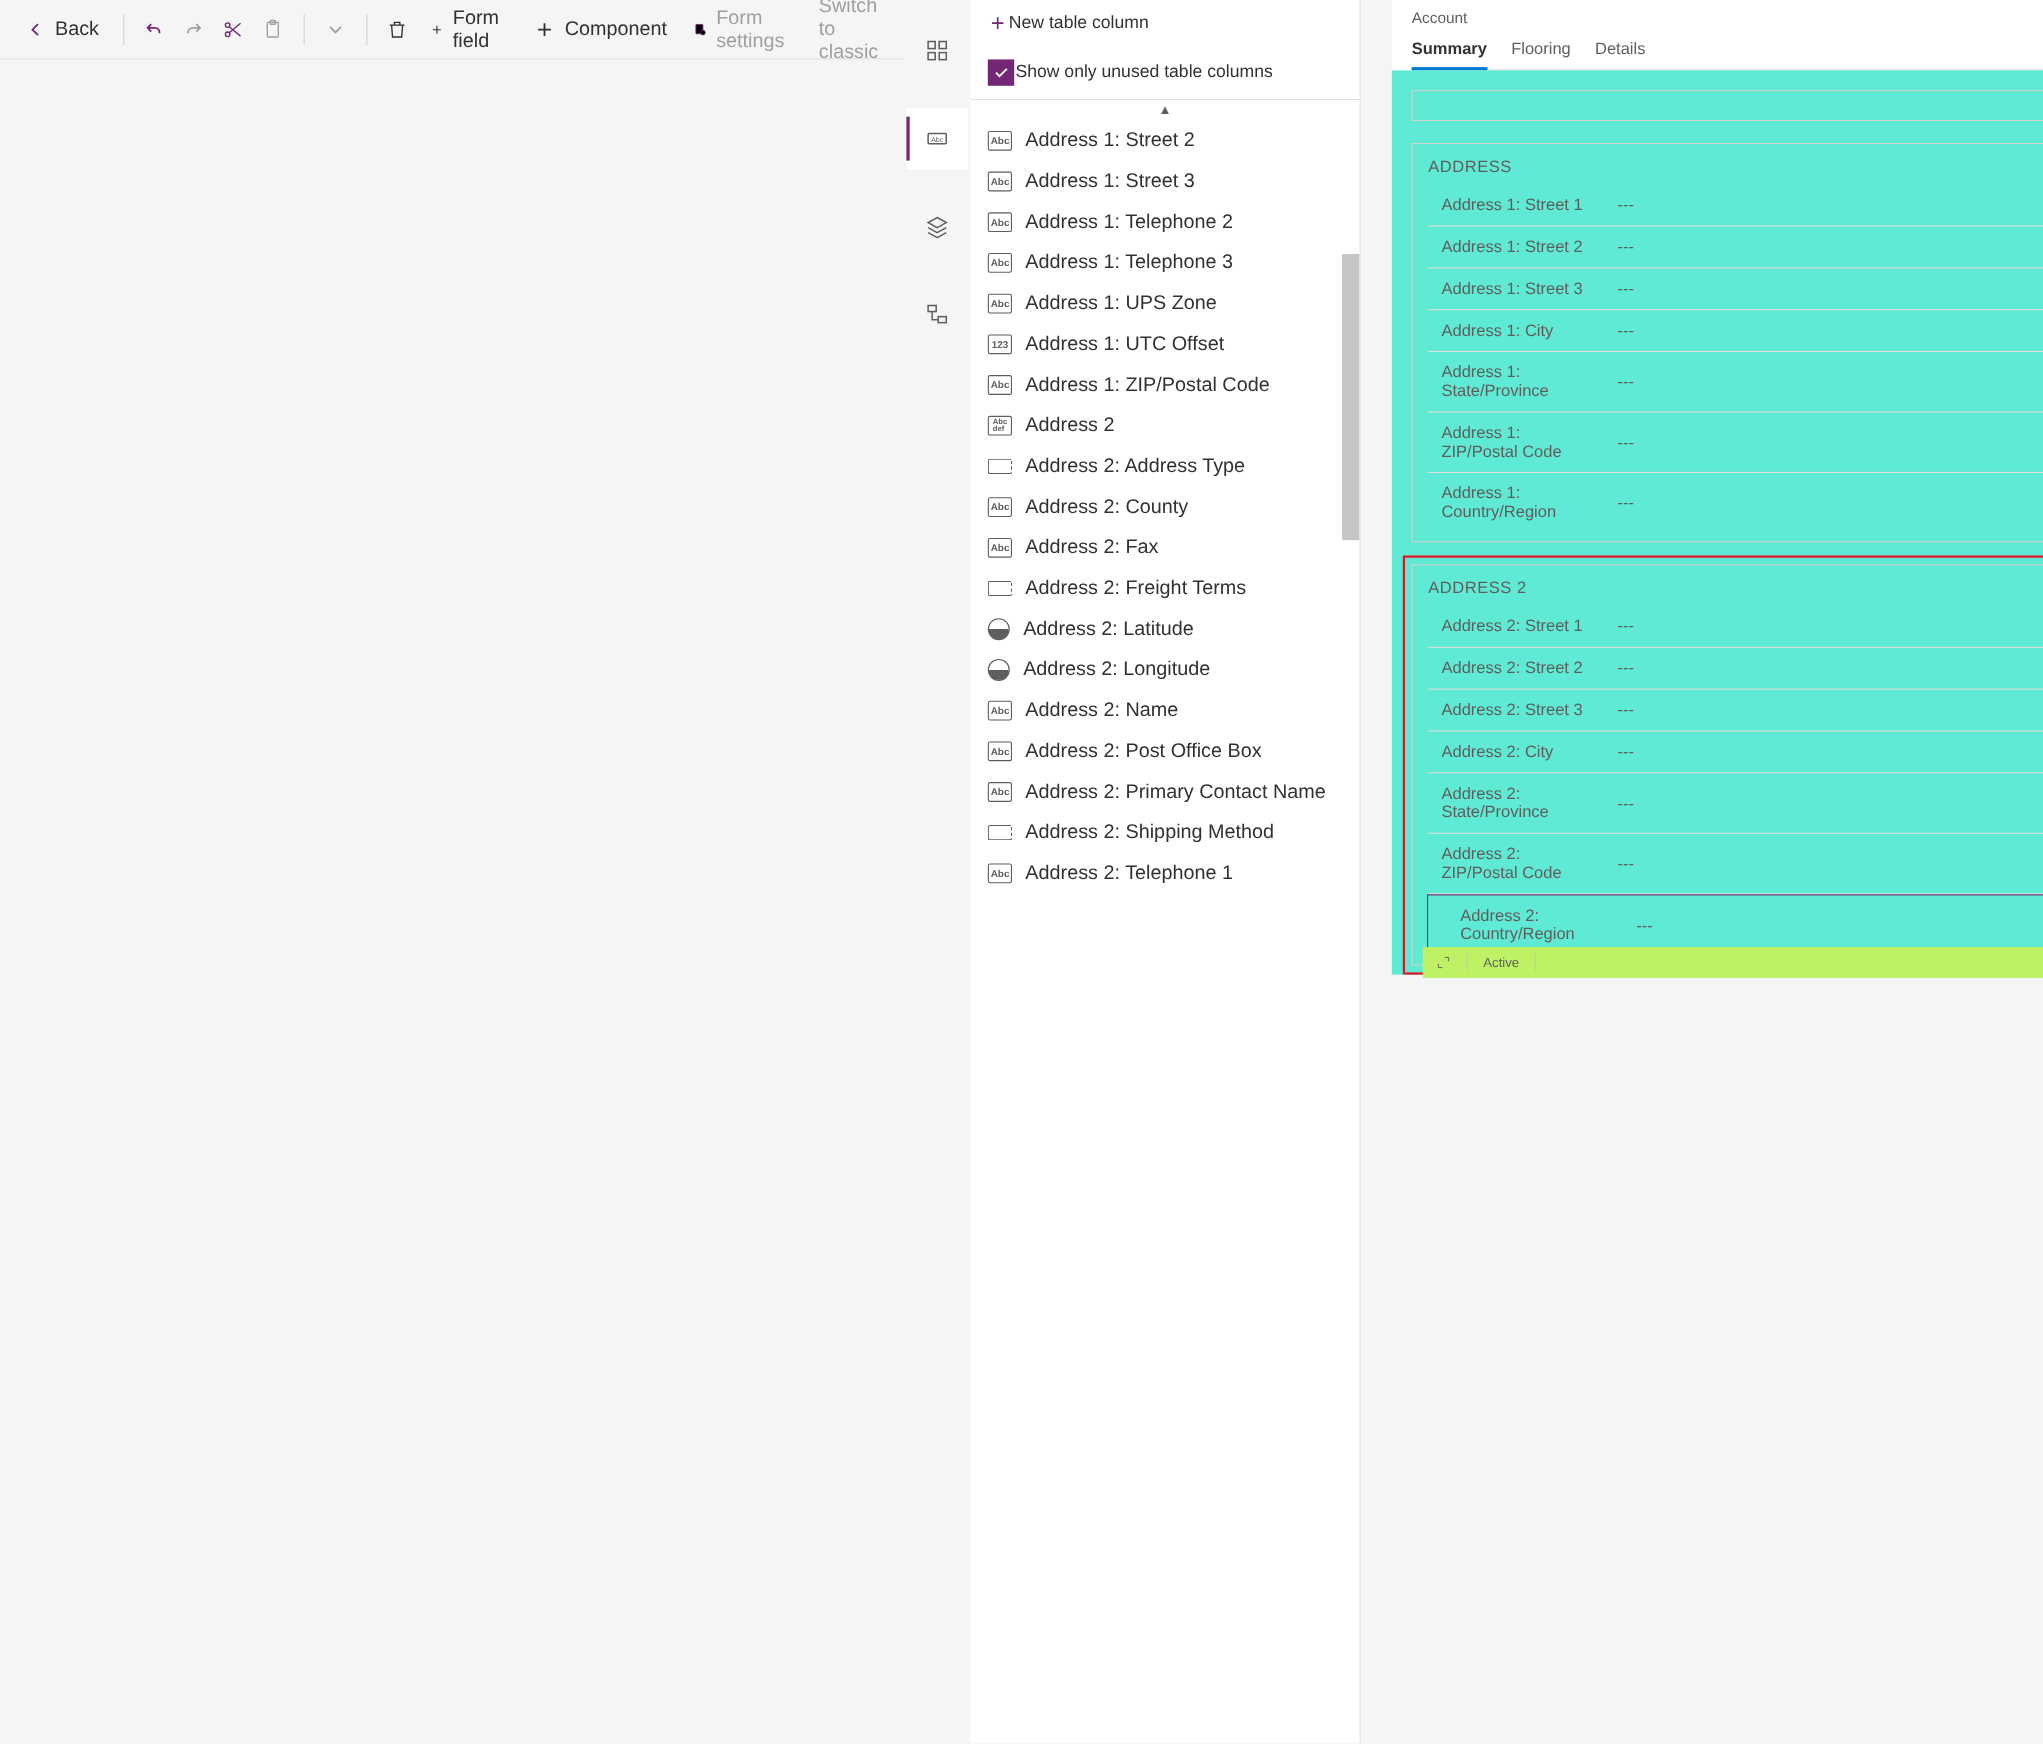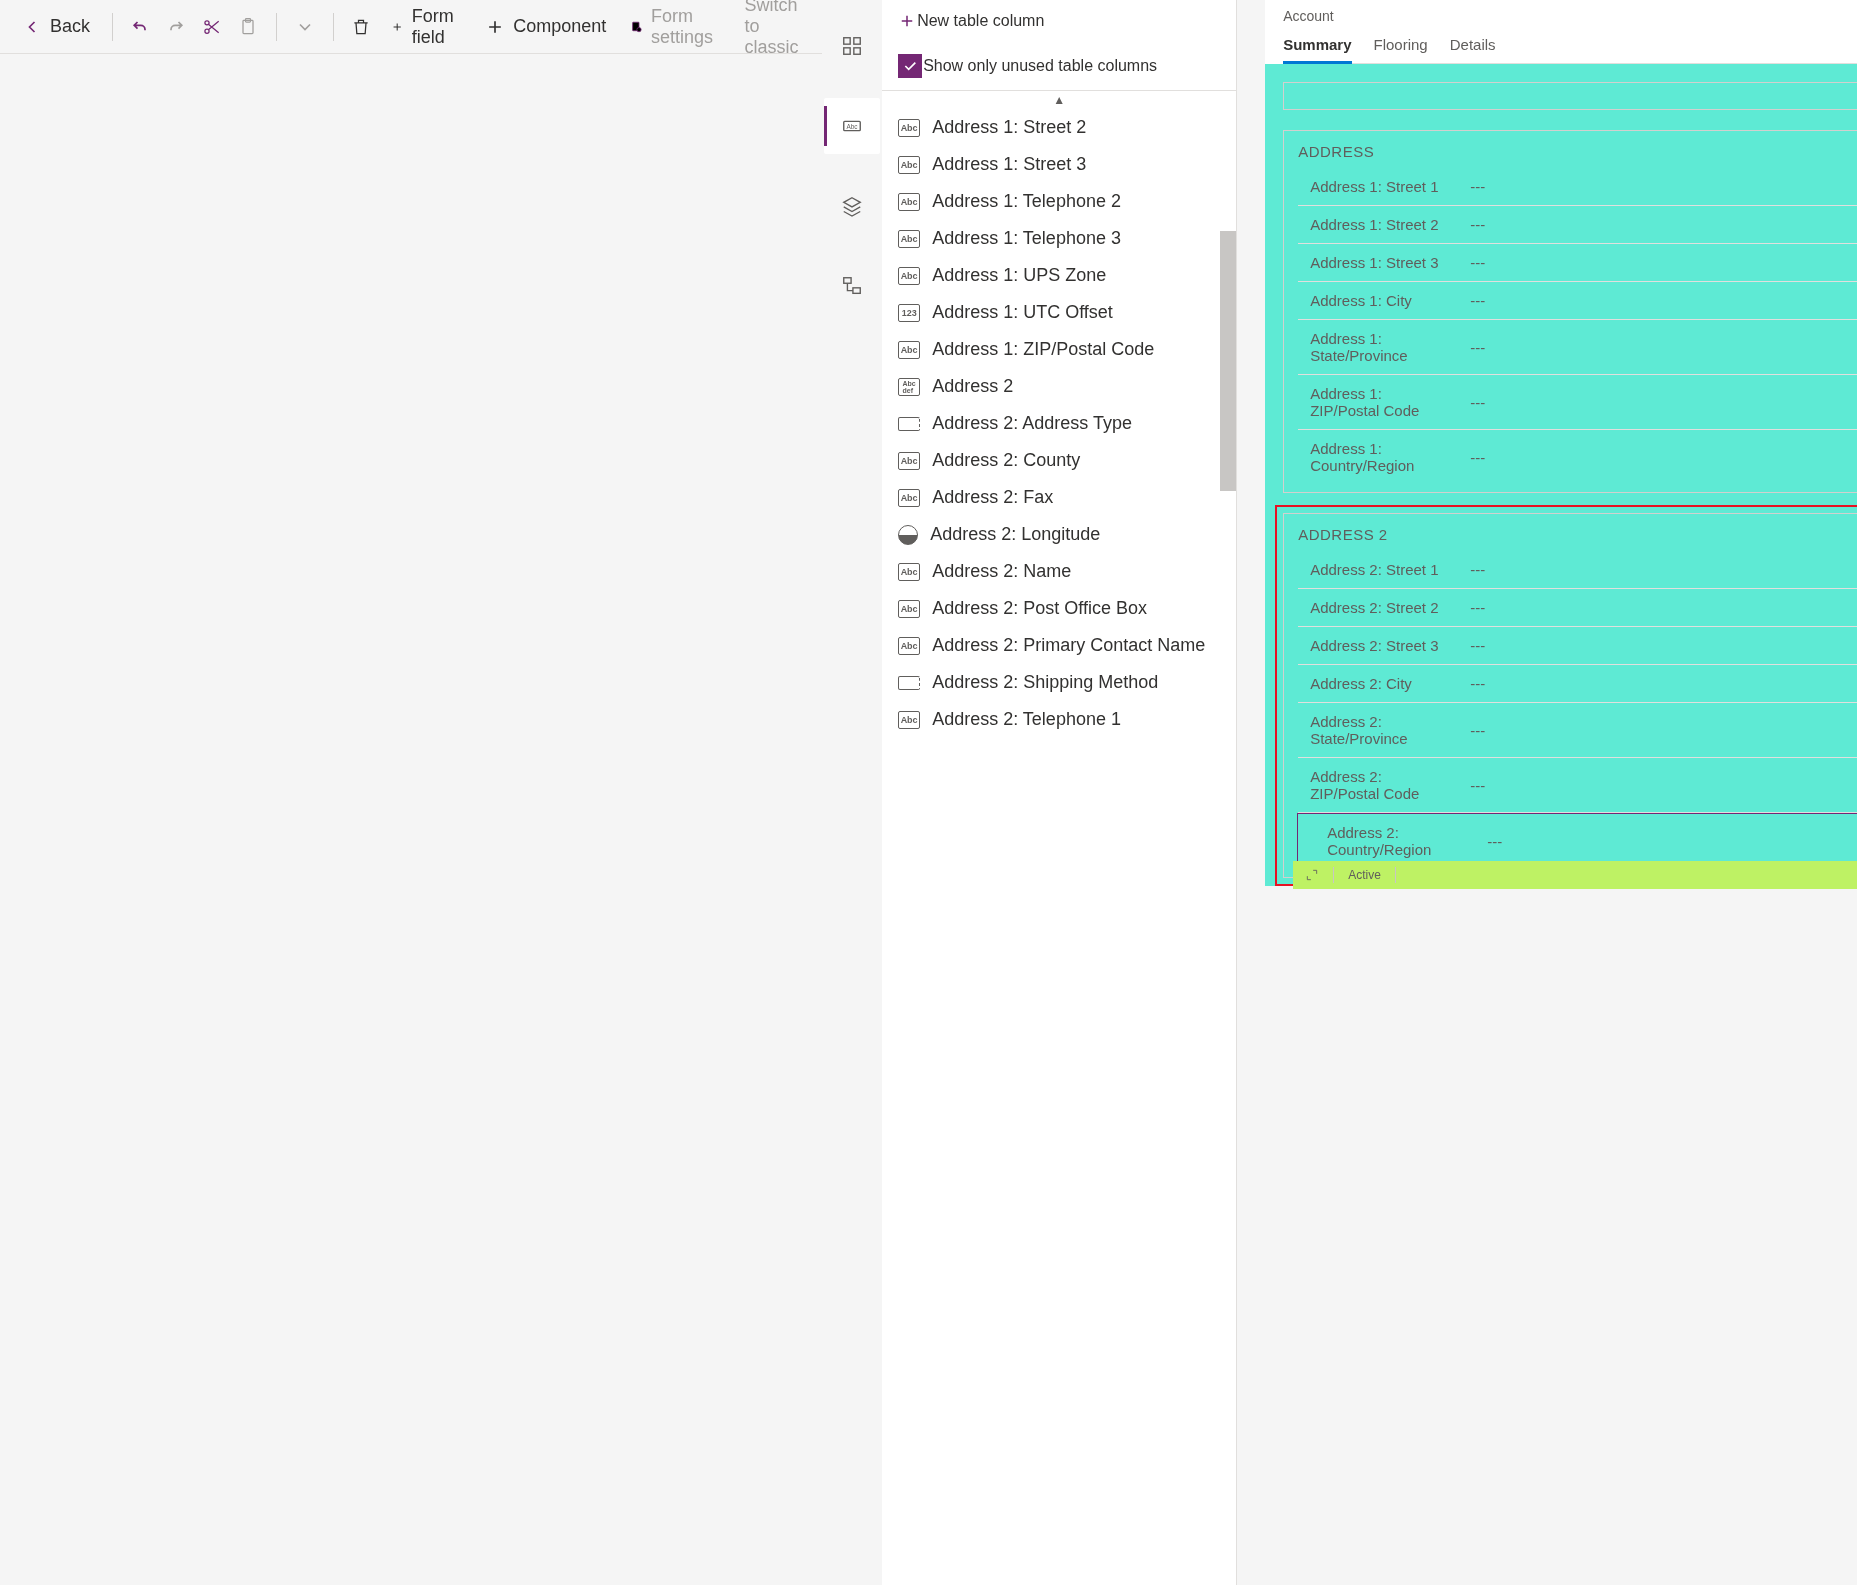--- a/index.html
+++ b/index.html
@@ -238,20 +238,28 @@
           </div>
           <div class="col-item">
             <span class="type-badge">Abc</span>
             <span>Address 2: County</span>
           </div>
           <div class="col-item">
             <span class="type-badge">Abc</span>
             <span>Address 2: Fax</span>
           </div>
           <div class="col-item">
+            <span class="type-badge line"></span>
+            <span>Address 2: Freight Terms</span>
+          </div>
+          <div class="col-item">
+            <span class="type-badge round"></span>
+            <span>Address 2: Latitude</span>
+          </div>
+          <div class="col-item">
             <span class="type-badge round"></span>
             <span>Address 2: Longitude</span>
           </div>
           <div class="col-item">
             <span class="type-badge">Abc</span>
             <span>Address 2: Name</span>
           </div>
           <div class="col-item">
             <span class="type-badge">Abc</span>
             <span>Address 2: Post Office Box</span>

